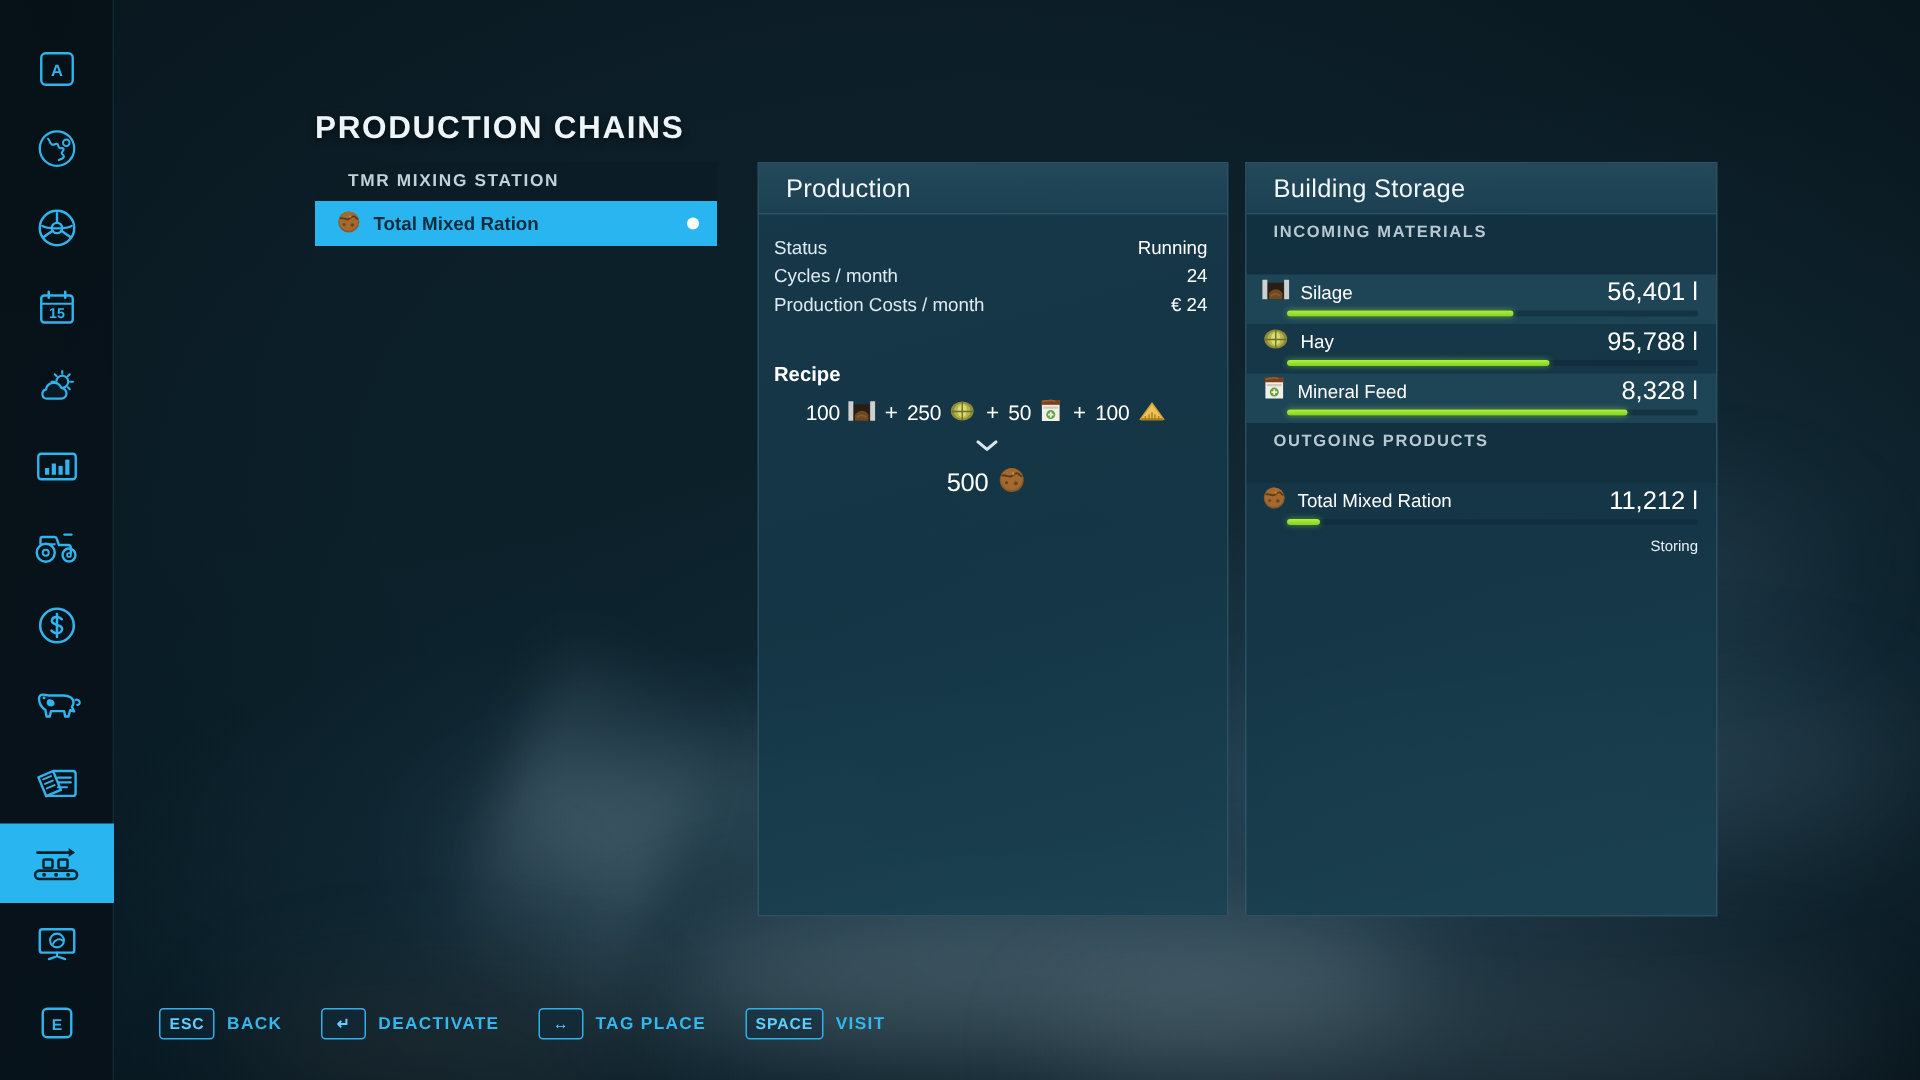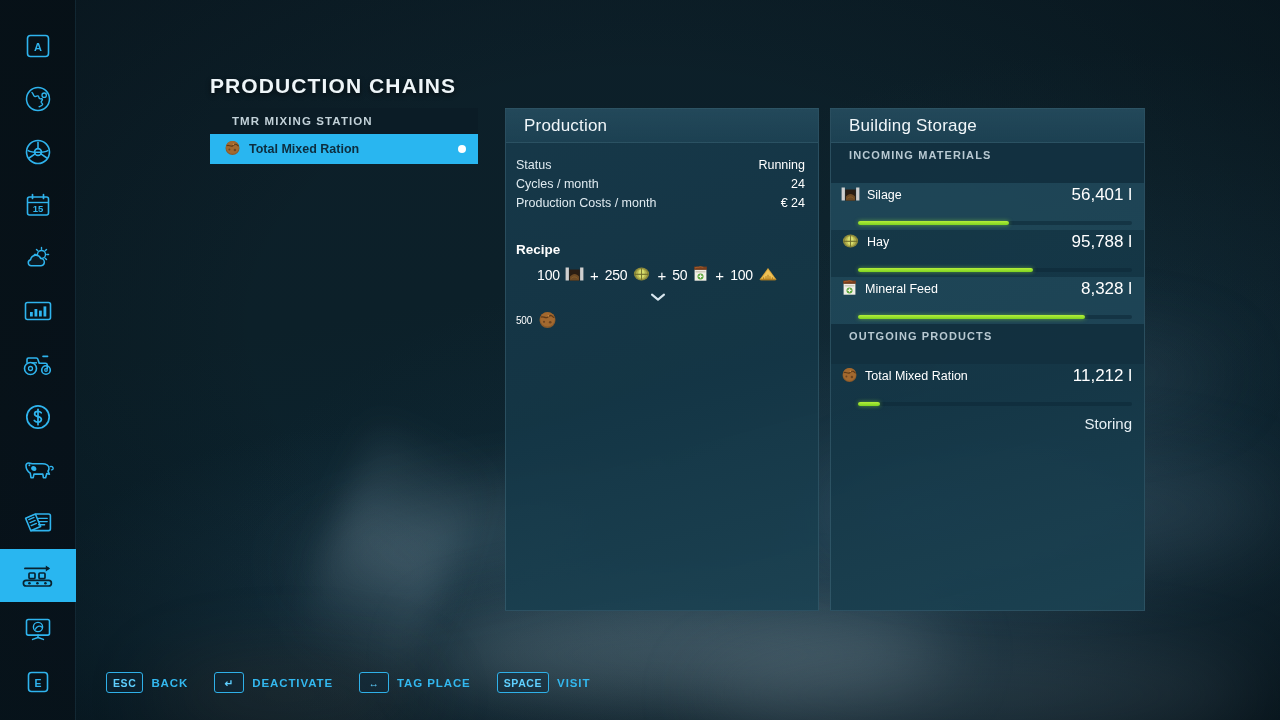--- a/index.html
+++ b/index.html
@@ -114,47 +114,47 @@
     gap: 5px; font-size: 14px; color: #ffffff; font-weight: 500;
     padding-right: 6px;
   }
   .recipe-amt { letter-spacing: -0.2px; }
   .recipe-plus { font-size: 15px; padding: 0 1px; }
   .recipe-arrow {
     text-align: center; color: #cfe0e8; font-size: 14px; margin: 3px 0 2px 0;
     padding-right: 6px;
   }
   .recipe-out {
-    display: flex; align-items: center; gap: 6px;
-    font-size: 10px; color: #ffffff; padding-right: 6px; margin-top: 6px;
+    display: flex; align-items: center; justify-content: center; gap: 6px;
+    font-size: 17px; color: #ffffff; padding-right: 6px; margin-top: 6px;
   }
 
   
   .sec-header {
     height: 40px; line-height: 24px; padding-left: 18px;
     background: rgba(16,44,58,0.55);
     color: #b8c9d2; font-size: 11px; font-weight: bold; letter-spacing: 1.1px;
     text-transform: uppercase;
   }
-  .store-row { position: relative; height: 47px; padding: 0 12px 0 10px; }
+  .store-row { position: relative; height: 33px; padding: 0 12px 0 10px; }
   .store-row.alt { background: rgba(44,88,107,0.42); }
   .store-main { display: flex; align-items: center; height: 24px; gap: 7px; }
   .store-name { flex: 1 1 auto; font-size: 12.5px; color: #ffffff; }
   .store-amount { font-size: 17px; color: #ffffff; white-space: nowrap; }
   .bar-track {
     position: absolute; left: 27px; right: 12px; bottom: 5px; height: 4px;
     background: rgba(12,40,54,0.55); border-radius: 2px;
   }
   .bar-fill {
     height: 4px; border-radius: 2px;
     background: linear-gradient(180deg, #b4ef3a 0%, #7ed321 100%);
     box-shadow: 0 0 4px rgba(150,230,60,0.55);
   }
   .store-sub {
-    text-align: right; font-size: 15px; color: #e6eff4; padding: 4px 12px 0 0;
+    text-align: right; font-size: 10px; color: #e6eff4; padding: 4px 12px 0 0;
   }
 
   
   #helpbar {
     position: absolute; left: 106px; bottom: 27px;
     display: flex; align-items: center; gap: 26px;
   }
   .help-item { display: flex; align-items: center; gap: 8px; }
   .keycap {
     min-width: 30px; height: 21px; padding: 0 6px;

